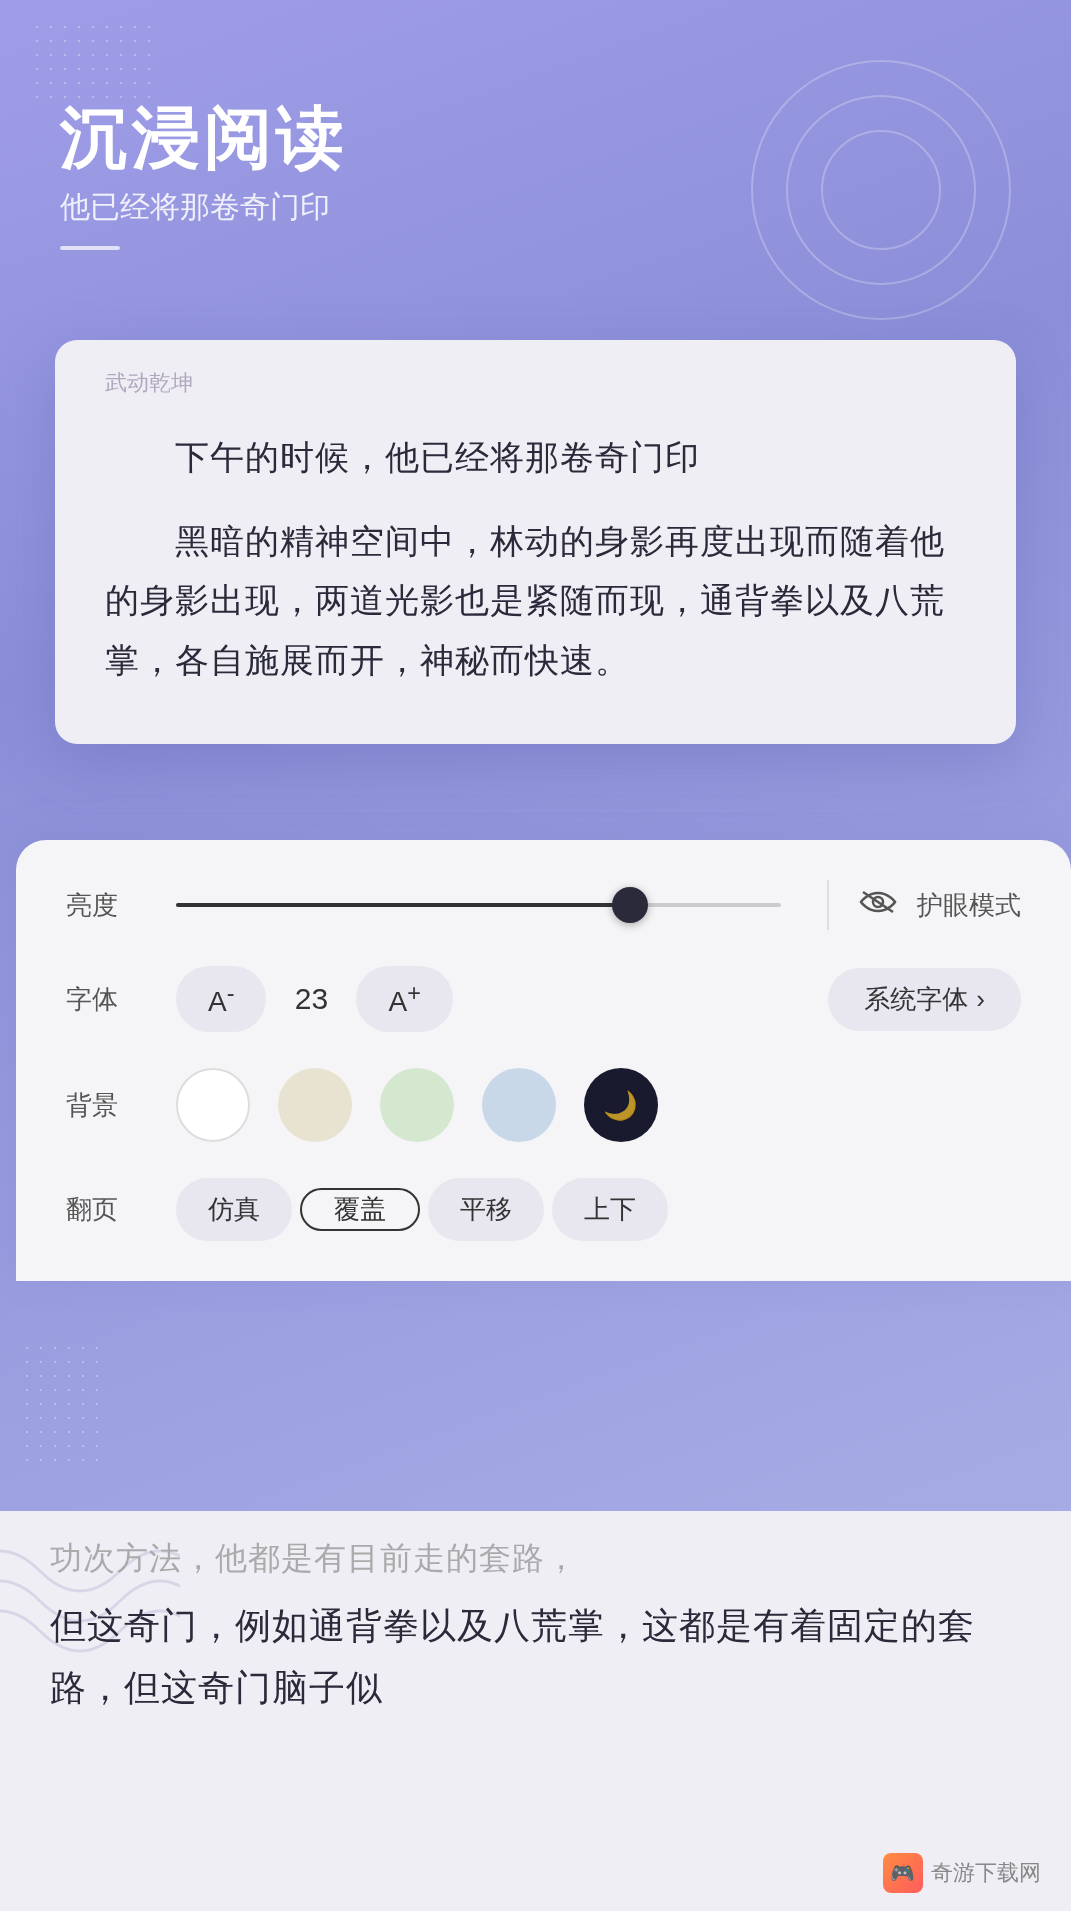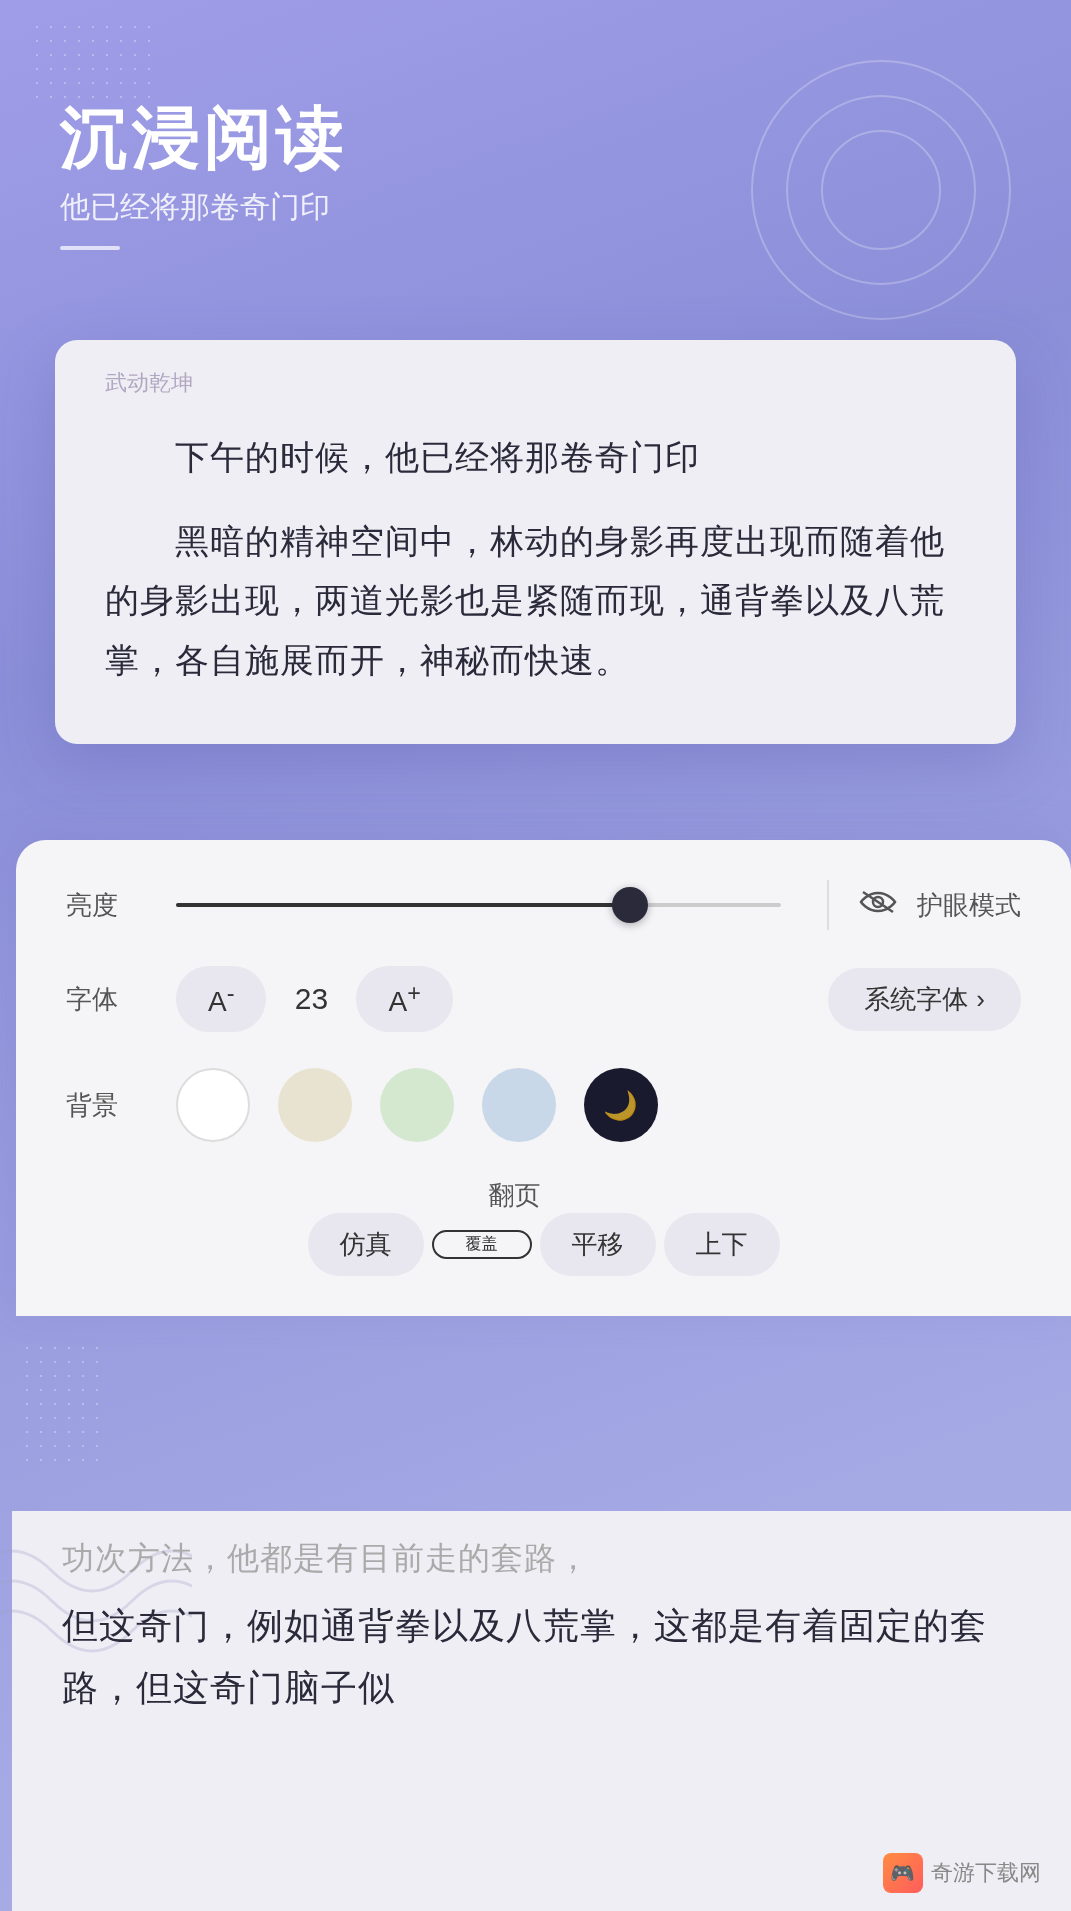--- a/index.html
+++ b/index.html
@@ -282,31 +282,31 @@
       font-size: 26px;
       color: #333;
       cursor: pointer;
       white-space: nowrap;
     }
     .flip-btn-active {
       background: transparent;
       border: 2.5px solid #333;
       border-radius: 50px;
       padding: 2px 32px;
-      font-size: 16px;
+      font-size: 26px;
       color: #333;
       cursor: pointer;
       white-space: nowrap;
     }
 
     
     .lower-content {
       position: absolute;
       bottom: 0;
-      left: 12px;
+      left: 0;
       right: 0;
       background: #f0eef5;
       z-index: 2;
       padding: 20px 50px 40px 50px;
       min-height: 400px;
     }
     .lower-text {
       font-size: 36px;
       line-height: 1.7;
       color: #2a2a3a;
@@ -414,21 +414,21 @@
       <div class="bg-circle bg-white"></div>
       <div class="bg-circle bg-beige"></div>
       <div class="bg-circle bg-green"></div>
       <div class="bg-circle bg-blue"></div>
       <div class="bg-circle bg-dark">
         <span class="moon-icon">🌙</span>
       </div>
     </div>
   </div>
 
-  <div class="settings-row" style="margin-bottom: 0; flex-direction: column;">
+  <div class="settings-row" style="margin-bottom: 0;">
     <span class="settings-label">翻页</span>
     <div class="flip-options">
       <div class="flip-btn">
         <span>仿真</span>
       </div>
       <div class="flip-btn-active">
         <span>覆盖</span>
       </div>
       <div class="flip-btn">
         <span>平移</span>

